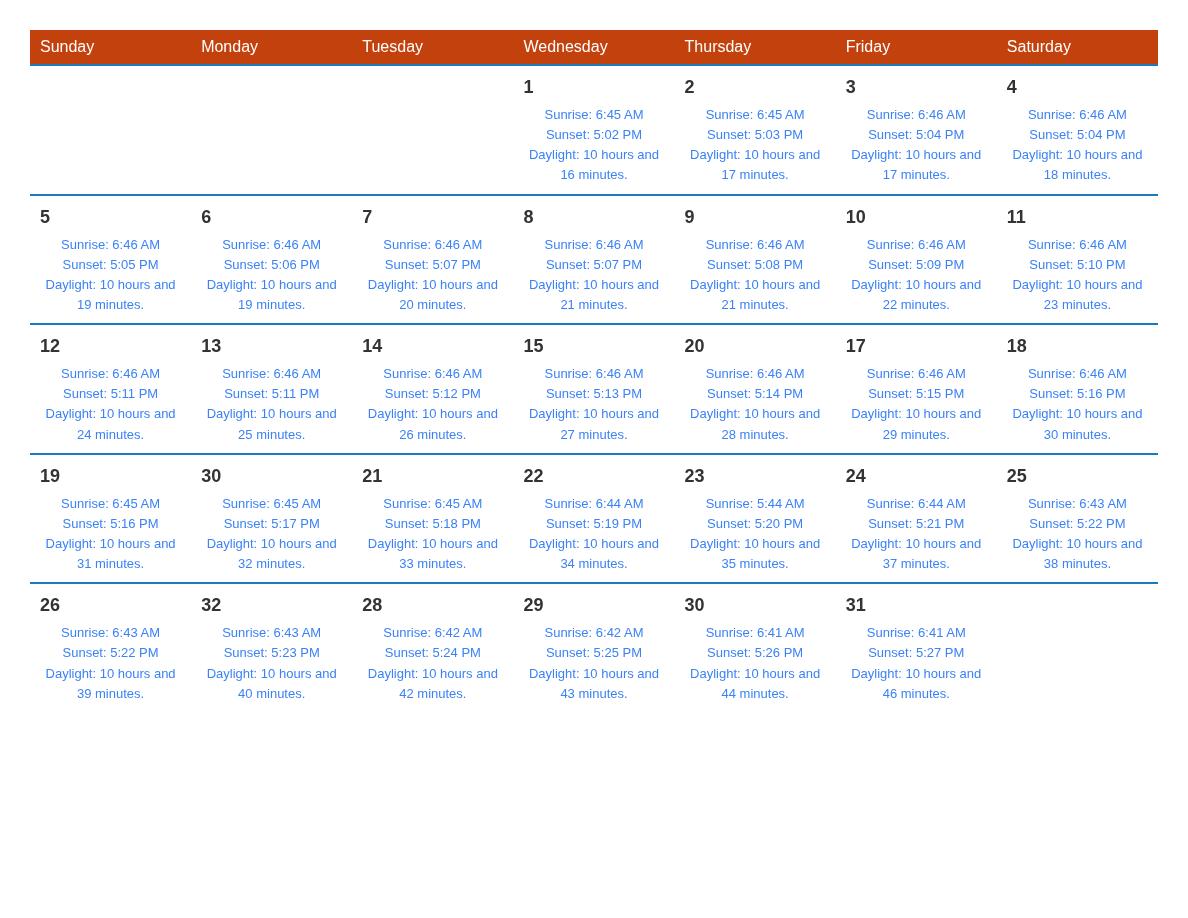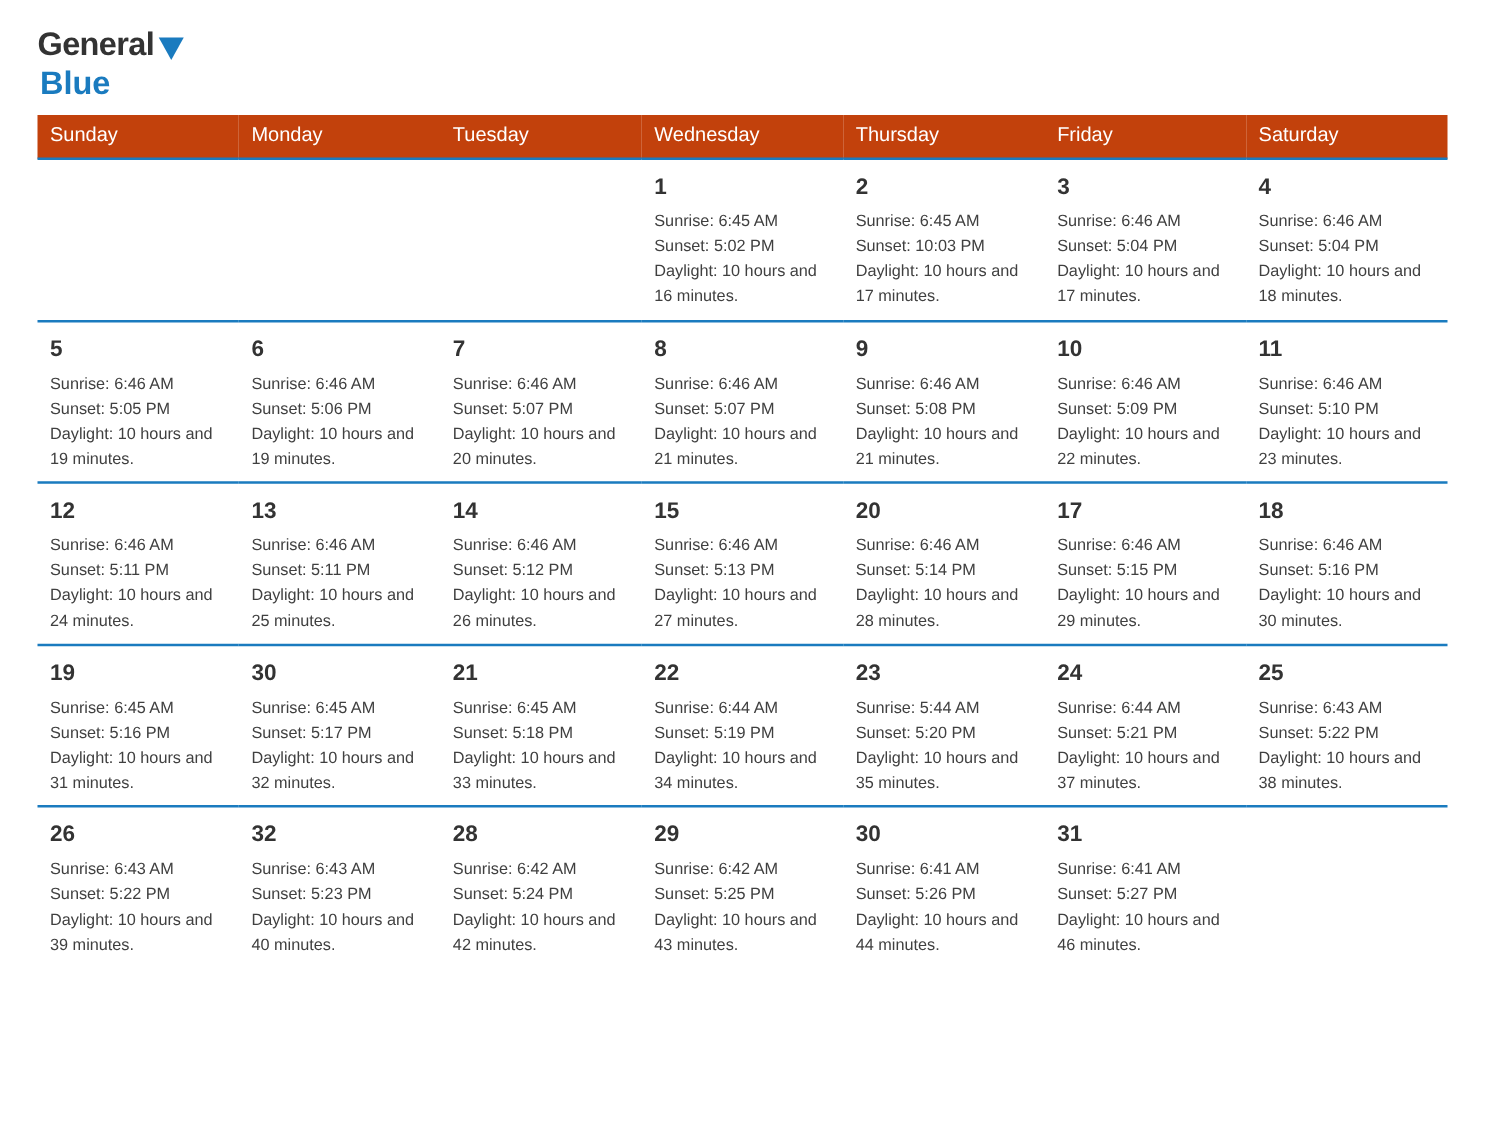--- a/index.html
+++ b/index.html
@@ -88,39 +88,33 @@
     }
     .day-number {
       font-size: 18px;
       font-weight: bold;
       color: #333;
       margin-bottom: 4px;
       display: block;
     }
     .day-info {
       font-size: 13px;
-      color: #404040;
+      color: #3b82f6;
       line-height: 1.55;
+      text-align: center;
     }
     
     tr:not(:first-child) td {
       border-top: 2px solid #1a7bbf;
     }
   </style>
 </head>
 <body>
 
 <div class="header-area">
-  <div class="logo">
-    <div class="logo-top">
-      <span class="logo-general">General</span>
-      <div class="logo-triangle"></div>
-    </div>
-    <span class="logo-blue">Blue</span>
-  </div>
 </div>
 
 <table class="calendar-table">
   <thead>
     <tr>
     <th>Sunday</th>
         <th>Monday</th>
         <th>Tuesday</th>
         <th>Wednesday</th>
         <th>Thursday</th>
@@ -136,21 +130,21 @@
         <td>
           <span class="day-number">1</span>
           <div class="day-info">Sunrise: 6:45 AM
 Sunset: 5:02 PM
 Daylight: 10 hours
 and 16 minutes.</div>
         </td>
         <td>
           <span class="day-number">2</span>
           <div class="day-info">Sunrise: 6:45 AM
-Sunset: 10:03 PM
+Sunset: 5:03 PM
 Daylight: 10 hours
 and 17 minutes.</div>
         </td>
         <td>
           <span class="day-number">3</span>
           <div class="day-info">Sunrise: 6:46 AM
 Sunset: 5:04 PM
 Daylight: 10 hours
 and 17 minutes.</div>
         </td>

